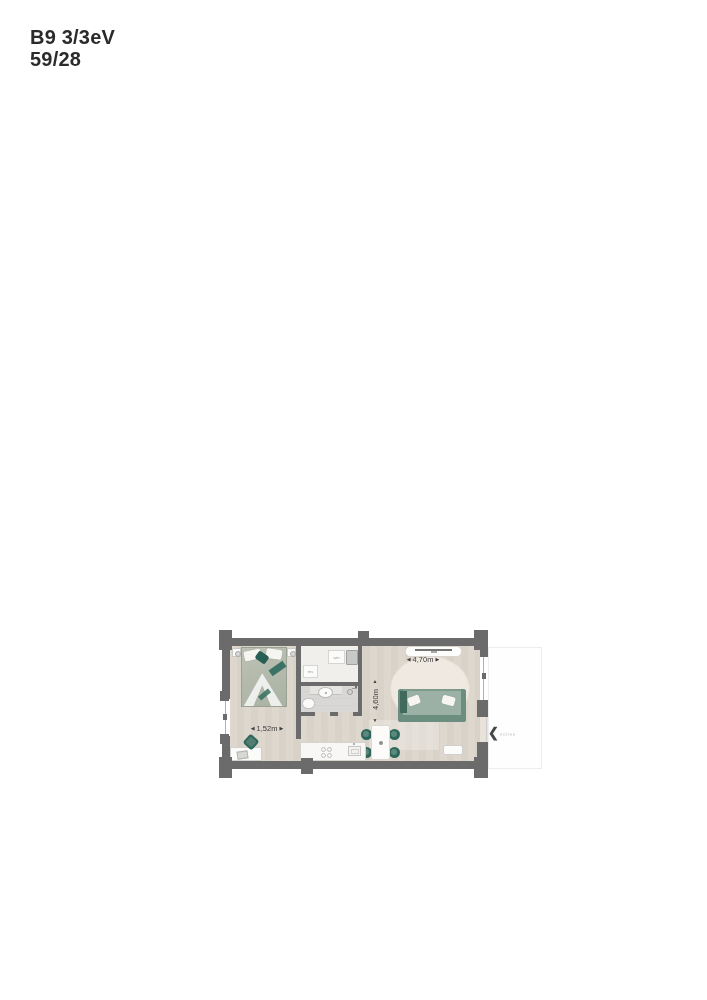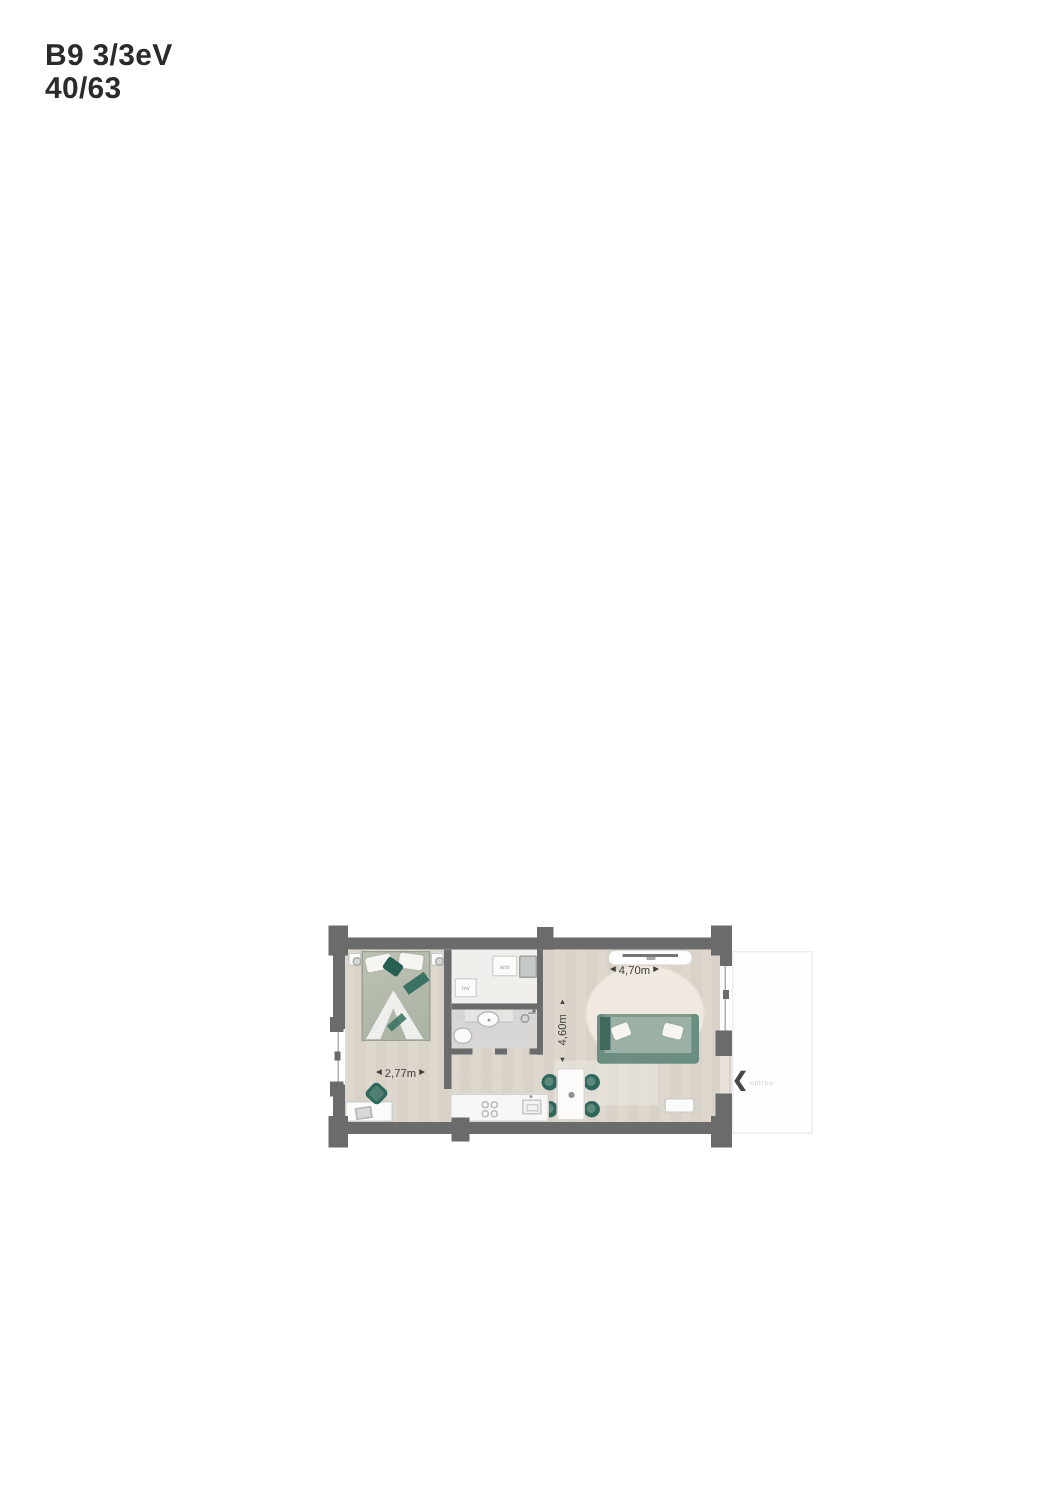--- a/index.html
+++ b/index.html
@@ -5,32 +5,32 @@
   html,body{margin:0;padding:0;width:707px;height:1000px;background:#ffffff;overflow:hidden;
     font-family:"Liberation Sans",sans-serif;}
   .a{position:absolute;}
   .wall{background:#6b6b6b;}
   .pil{background:#6b6b6b;}
   .winline{background:#b0b0b0;}
   .dim{font-size:7.5px;color:#3d3d3d;display:flex;align-items:center;justify-content:center;gap:2px;white-space:nowrap;}
   .dim .arr{font-size:5px;line-height:1;}
   .tinylabel{font-size:4px;color:#a0a0a0;display:flex;align-items:center;justify-content:center;overflow:hidden;}
   #title{left:30px;top:26px;font-size:20px;font-weight:bold;color:#2b2b2b;line-height:22px;letter-spacing:0.2px;}
-  #plan{left:219px;top:617px;width:322px;height:150px;}
+  #plan{left:219px;top:630px;width:322px;height:150px;}
   .whitebox{background:#fbfbfa;border:1px solid #d5d5d3;box-sizing:border-box;}
   .chair{background:#2d675b;border-radius:50%;}
   .chair .in{position:absolute;left:2px;top:2px;width:6px;height:6px;border-radius:50%;background:#5d897d;}
   .pillow{background:#f6f5f2;border-radius:2px;box-shadow:0 0 1px rgba(0,0,0,.25);}
 </style>
 </head>
 <body>
 
 <div id="title" class="a">
   <div>B9 3/3eV</div>
-  <div>40/63</div>
+  <div>59/28</div>
 </div>
 
 <div id="plan" class="a">
 
   <div class="a" style="left:269px;top:17px;width:52px;height:120px;background:#fefefe;border:1px solid #f0eeec;"></div>
 
   <div class="a" style="left:11px;top:16px;width:250px;height:115px;background:repeating-linear-gradient(90deg,#ddd7cd 0 7px,#d8d2c8 7px 14px);"></div>
   <div class="a" style="left:150px;top:90px;width:70px;height:30px;background:rgba(255,255,255,.25);"></div>
   <div class="a" style="left:82px;top:16px;width:57px;height:36px;background:#f1efec;"></div>
   <div class="a" style="left:82px;top:56px;width:57px;height:26px;background:repeating-linear-gradient(0deg,#d8d7d5 0 6px,#d4d3d1 6px 7px);"></div>
@@ -154,21 +154,21 @@
   <div class="a pil" style="left:4px;top:84px;width:4px;height:6px;"></div>
   <div class="a pil" style="left:263px;top:43px;width:4px;height:6px;"></div>
 
   <div class="a dim" style="left:179px;top:24px;width:50px;height:10px;">
     <span class="arr">◀</span>
     <span>4,70m</span>
     <span class="arr">▶</span>
   </div>
   <div class="a dim" style="left:22px;top:93px;width:52px;height:10px;">
     <span class="arr">◀</span>
-    <span>2,77m</span>
+    <span>1,52m</span>
     <span class="arr">▶</span>
   </div>
   <div class="a dim" style="left:151px;top:48px;width:10px;height:6px;">
     <span class="arr">▲</span>
   </div>
   <div class="a dim" style="left:141px;top:65px;width:30px;height:9px;transform:rotate(-90deg);">
     <span>4,60m</span>
   </div>
   <div class="a dim" style="left:151px;top:87px;width:10px;height:6px;">
     <span class="arr">▼</span>

